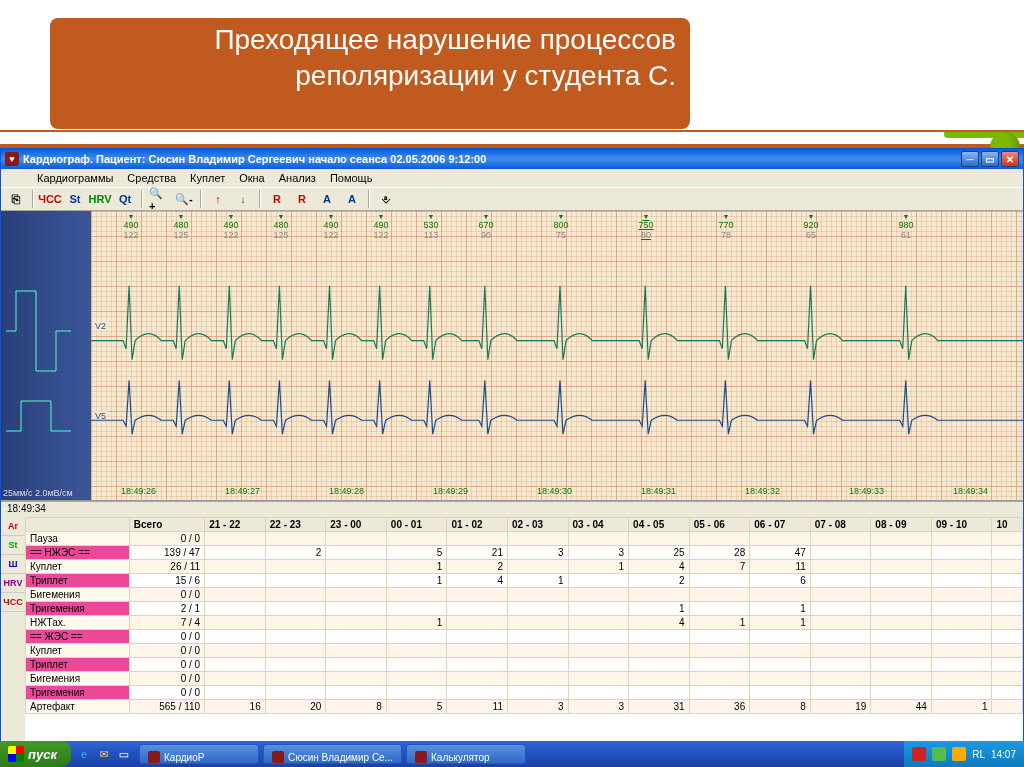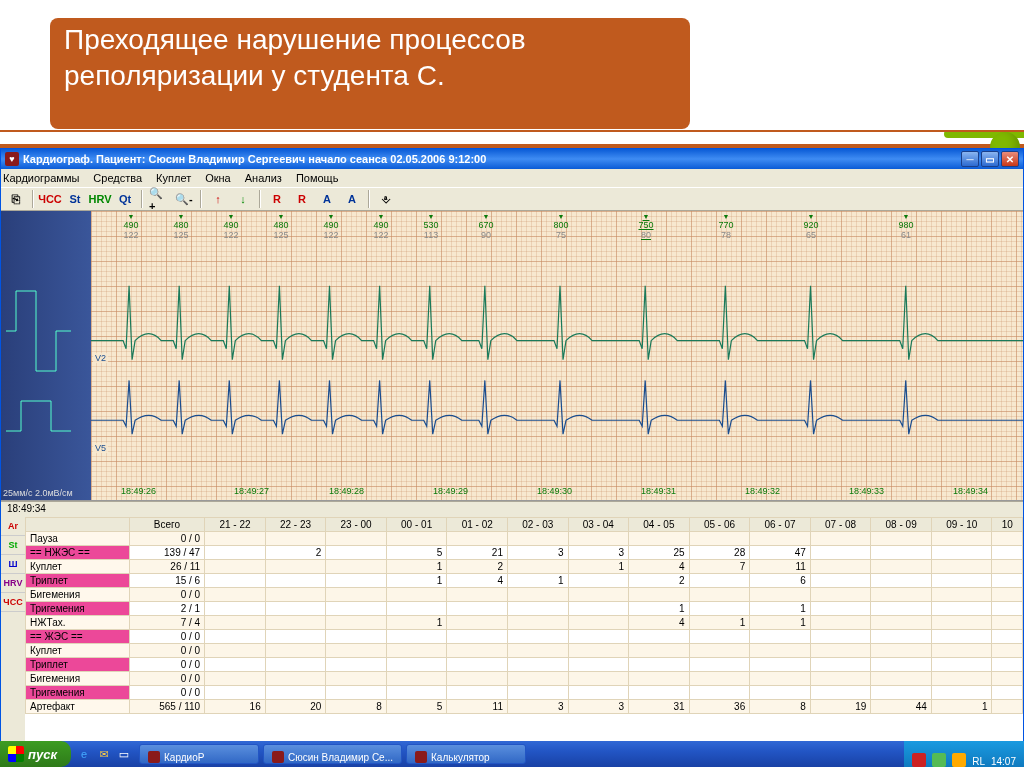--- a/index.html
+++ b/index.html
@@ -1,48 +1,48 @@
 <!DOCTYPE html>
 <html><head>
 <meta charset="utf-8">
 <style>
 * { margin: 0; padding: 0; box-sizing: border-box; font-family: Tahoma, Arial, sans-serif; }
 body { width: 1024px; height: 767px; background: #fff; overflow: hidden; position: relative; }
 
 
 .slide-header { height: 148px; background: #fff; position: relative; border-bottom: 4px solid #c05a1e; }
-.slide-title { position: absolute; left: 50px; top: 18px; font-size: 28px; color: #fff; background: #c05a1e; padding: 4px 14px 34px 14px; border-radius: 8px; line-height: 1.3; width: 640px; }
+.slide-title { position: absolute; left: 50px; top: 18px; font-size: 28px; color: #fff; background: #c05a1e; padding: 4px 14px 34px 14px; border-radius: 8px; line-height: 1.3; width: 640px; text-align: right; }
 .slide-header::after { content: ''; position: absolute; bottom: 12px; left: 0; right: 0; height: 2px; background: #c05a1e; }
 .green-bar { position: absolute; right: 0; bottom: 6px; width: 80px; height: 8px; background: #7fb800; border-radius: 4px 0 0 4px; }
 .corner-logo { position: absolute; right: 4px; bottom: -18px; width: 30px; height: 30px; background: #7fb800; border-radius: 50%; box-shadow: inset -4px -4px 8px rgba(0,0,0,0.2); }
 
 
 .app-window { position: absolute; top: 148px; left: 0; right: 0; bottom: 26px; background: #ece9d8; border: 1px solid #0054e3; }
 .title-bar { height: 20px; background: linear-gradient(to bottom, #0a5bd6, #3f8cf3, #0a5bd6); display: flex; align-items: center; padding: 0 4px; color: #fff; font-size: 11px; font-weight: bold; }
 .title-bar .icon { width: 14px; height: 14px; background: #8a1a1a; border-radius: 2px; margin-right: 4px; display: inline-flex; align-items: center; justify-content: center; font-size: 9px; }
 .title-bar .spacer { flex: 1; }
 .win-btns { display: flex; gap: 2px; }
 .win-btn { width: 18px; height: 16px; background: linear-gradient(to bottom, #8ab5f0, #2b6ad1); border: 1px solid #1a3f8a; border-radius: 2px; display: flex; align-items: center; justify-content: center; font-size: 10px; color: #fff; }
 .win-btn.close { background: linear-gradient(to bottom, #e88c7a, #c83818); }
 
-.menu-bar { height: 18px; background: #ece9d8; display: flex; align-items: center; padding: 0 2px; font-size: 11px; gap: 14px; }
+.menu-bar { height: 18px; background: #ece9d8; display: flex; align-items: center; padding: 0 20px; font-size: 11px; gap: 14px; margin-left: 16px; }
 .menu-item { cursor: default; }
 
 .toolbar { height: 24px; background: #ece9d8; border-top: 1px solid #fff; border-bottom: 1px solid #aca899; display: flex; align-items: center; padding: 0 4px; gap: 3px; }
 .tb-btn { width: 22px; height: 20px; border: 1px solid transparent; display: flex; align-items: center; justify-content: center; font-size: 11px; font-weight: bold; cursor: default; }
 .tb-sep { width: 2px; height: 18px; border-left: 1px solid #aca899; border-right: 1px solid #fff; margin: 0 2px; }
 .tb-btn.red { color: #c00; }
 .tb-btn.navy { color: #003399; }
 .tb-btn.green { color: #008800; }
 
 
 .chart-area { height: 290px; display: flex; background: #f7e8cf; border-bottom: 1px solid #999; position: relative; }
 .chart-left { width: 90px; background: linear-gradient(to right, #2a3f7a, #3a569a); position: relative; }
 .chart-left-label { position: absolute; bottom: 2px; left: 2px; font-size: 9px; color: #ddd; }
-.lead-label { position: absolute; left: 2px; color: #1a4d8f; font-size: 9px; background: rgba(247,232,207,0.8); padding: 0 2px; margin-top: 32px; }
+.lead-label { position: absolute; left: 2px; color: #1a4d8f; font-size: 9px; background: rgba(247,232,207,0.8); padding: 0 2px; }
 .chart-main { flex: 1; position: relative; overflow: hidden; }
 .chart-grid { position: absolute; inset: 0; background-image: 
   repeating-linear-gradient(to right, rgba(200,140,100,0.25) 0 1px, transparent 1px 5px),
   repeating-linear-gradient(to bottom, rgba(200,140,100,0.25) 0 1px, transparent 1px 5px),
   repeating-linear-gradient(to right, rgba(200,140,100,0.5) 0 1px, transparent 1px 25px),
   repeating-linear-gradient(to bottom, rgba(200,140,100,0.5) 0 1px, transparent 1px 25px);
 }
 .chart-markers { position: absolute; top: 0; left: 0; right: 0; height: 36px; display: flex; }
 .marker { position: absolute; font-size: 9px; color: #0a7a0a; top: 2px; text-align: center; width: 40px; }
 .marker .rr { color: #888; display: block; }
@@ -52,38 +52,38 @@
 .time-axis span { position: absolute; }
 .chart-status { height: 16px; background: #ece9d8; font-size: 10px; padding: 1px 6px; border-top: 1px solid #aca899; }
 
 
 .data-table-area { background: #fff; height: 226px; display: flex; overflow: hidden; }
 .side-tabs { width: 24px; background: #ece9d8; display: flex; flex-direction: column; font-size: 9px; }
 .side-tab { padding: 4px 2px; writing-mode: horizontal-tb; border-bottom: 1px solid #ccc; text-align: center; font-weight: bold; }
 .table-wrap { flex: 1; overflow: auto; }
 table { border-collapse: collapse; font-size: 10px; width: 100%; }
 th, td { border: 1px solid #e0d4b8; padding: 1px 4px; text-align: right; height: 14px; white-space: nowrap; }
-th { background: #ece9d8; font-weight: normal; text-align: center; }
+th { background: #ece9d8; font-weight: bold; text-align: left; }
 td.label { text-align: left; background: #ec4899; }
 tr:nth-child(even) td { background: #fdf6e8; }
 tr:nth-child(even) td.label { background: #fff8ec; }
 
 
 .editor-status { height: 18px; background: #ece9d8; border-top: 1px solid #aca899; display: flex; align-items: center; font-size: 10px; padding: 0 4px; gap: 12px; }
 .editor-status .tab { background: #fff; border: 1px solid #999; padding: 0 6px; color: #c00; font-weight: bold; }
 
 
 .taskbar { position: absolute; bottom: 0; left: 0; right: 0; height: 26px; background: linear-gradient(to bottom, #3168d5, #2255c4 40%, #1941a5); display: flex; align-items: center; }
 .start-btn { height: 26px; padding: 0 14px 0 8px; background: linear-gradient(to bottom, #3c9c22, #2e7a19); color: #fff; font-weight: bold; font-style: italic; font-size: 13px; display: flex; align-items: center; border-radius: 0 10px 10px 0; gap: 4px; }
 .start-btn::before { content: ''; width: 16px; height: 16px; background: conic-gradient(red 0 25%, green 25% 50%, blue 50% 75%, yellow 75% 100%); border-radius: 2px; }
 .ql { display: flex; gap: 2px; padding: 0 4px; }
 .ql-item { width: 18px; height: 20px; display: flex; align-items: center; justify-content: center; font-size: 11px; }
 .task-btn { height: 20px; margin: 0 2px; padding: 0 8px; background: linear-gradient(to bottom, #5a8fde, #3168c5); border: 1px solid #2255c4; border-radius: 3px; color: #fff; font-size: 10px; display: flex; align-items: flex-end; gap: 4px; min-width: 120px; }
 .task-btn .ti { width: 12px; height: 12px; background: #8a1a1a; border-radius: 2px; }
-.tray { margin-left: auto; height: 26px; background: linear-gradient(to bottom, #1a9ae0, #0f7abf); display: flex; align-items: flex-end; padding: 0 8px; gap: 6px; font-size: 10px; color: #fff; }
+.tray { margin-left: auto; height: 26px; background: linear-gradient(to bottom, #1a9ae0, #0f7abf); display: flex; align-items: center; padding: 0 8px; gap: 6px; font-size: 10px; color: #fff; }
 .tray .ico { width: 14px; height: 14px; background: #fff; border-radius: 2px; }
 </style>
 </head>
 <body>
 
 <div class="slide-header">
   <div class="slide-title">Преходящее нарушение процессов реполяризации у студента С.</div>
   <div class="green-bar"></div>
   <div class="corner-logo"></div>
 </div>
@@ -157,21 +157,21 @@
           <div class="marker" style="left: 615px;">770<span class="rr">78</span></div>
           <div class="marker" style="left: 700px;">920<span class="rr">65</span></div>
           <div class="marker" style="left: 795px;">980<span class="rr">61</span></div>
         </div>
       <svg class="ecg-svg" viewBox="0 0 930 290" preserveAspectRatio="none">
         <path id="ecgPath1" fill="none" stroke="#1a7a5a" stroke-width="1.2" d="M0,130 L32,130 L35,138.25 L38,75 L41,149.25 L44,130 Q58,116.25 70,130 L82,130 L85,138.25 L88,75 L91,149.25 L94,130 Q108,116.25 120,130 L132,130 L135,138.25 L138,75 L141,149.25 L144,130 Q158,116.25 170,130 L182,130 L185,138.25 L188,75 L191,149.25 L194,130 Q208,116.25 220,130 L232,130 L235,138.25 L238,75 L241,149.25 L244,130 Q258,116.25 270,130 L282,130 L285,138.25 L288,75 L291,149.25 L294,130 Q308,116.25 320,130 L332,130 L335,138.25 L338,75 L341,149.25 L344,130 Q358,116.25 370,130 L387,130 L390,138.25 L393,75 L396,149.25 L399,130 Q413,116.25 425,130 L462,130 L465,138.25 L468,75 L471,149.25 L474,130 Q488,116.25 500,130 L547,130 L550,138.25 L553,75 L556,149.25 L559,130 Q573,116.25 585,130 L627,130 L630,138.25 L633,75 L636,149.25 L639,130 Q653,116.25 665,130 L712,130 L715,138.25 L718,75 L721,149.25 L724,130 Q738,116.25 750,130 L807,130 L810,138.25 L813,75 L816,149.25 L819,130 Q833,116.25 845,130 L930,130"></path>
         <path id="ecgPath2" fill="none" stroke="#1a4d8f" stroke-width="1.2" d="M0,210 L32,210 L35,216 L38,170 L41,224 L44,210 Q58,200 70,210 L82,210 L85,216 L88,170 L91,224 L94,210 Q108,200 120,210 L132,210 L135,216 L138,170 L141,224 L144,210 Q158,200 170,210 L182,210 L185,216 L188,170 L191,224 L194,210 Q208,200 220,210 L232,210 L235,216 L238,170 L241,224 L244,210 Q258,200 270,210 L282,210 L285,216 L288,170 L291,224 L294,210 Q308,200 320,210 L332,210 L335,216 L338,170 L341,224 L344,210 Q358,200 370,210 L387,210 L390,216 L393,170 L396,224 L399,210 Q413,200 425,210 L462,210 L465,216 L468,170 L471,224 L474,210 Q488,200 500,210 L547,210 L550,216 L553,170 L556,224 L559,210 Q573,200 585,210 L627,210 L630,216 L633,170 L636,224 L639,210 Q653,200 665,210 L712,210 L715,216 L718,170 L721,224 L724,210 Q738,200 750,210 L807,210 L810,216 L813,170 L816,224 L819,210 Q833,200 845,210 L930,210"></path>
       </svg>
       <div class="time-axis" id="timeAxis">
           <span style="left: 30px;">18:49:26</span>
-          <span style="left: 143px;">18:49:27</span>
+          <span style="left: 134px;">18:49:27</span>
           <span style="left: 238px;">18:49:28</span>
           <span style="left: 342px;">18:49:29</span>
           <span style="left: 446px;">18:49:30</span>
           <span style="left: 550px;">18:49:31</span>
           <span style="left: 654px;">18:49:32</span>
           <span style="left: 758px;">18:49:33</span>
           <span style="left: 862px;">18:49:34</span>
         </div>
     </div>
   </div>

